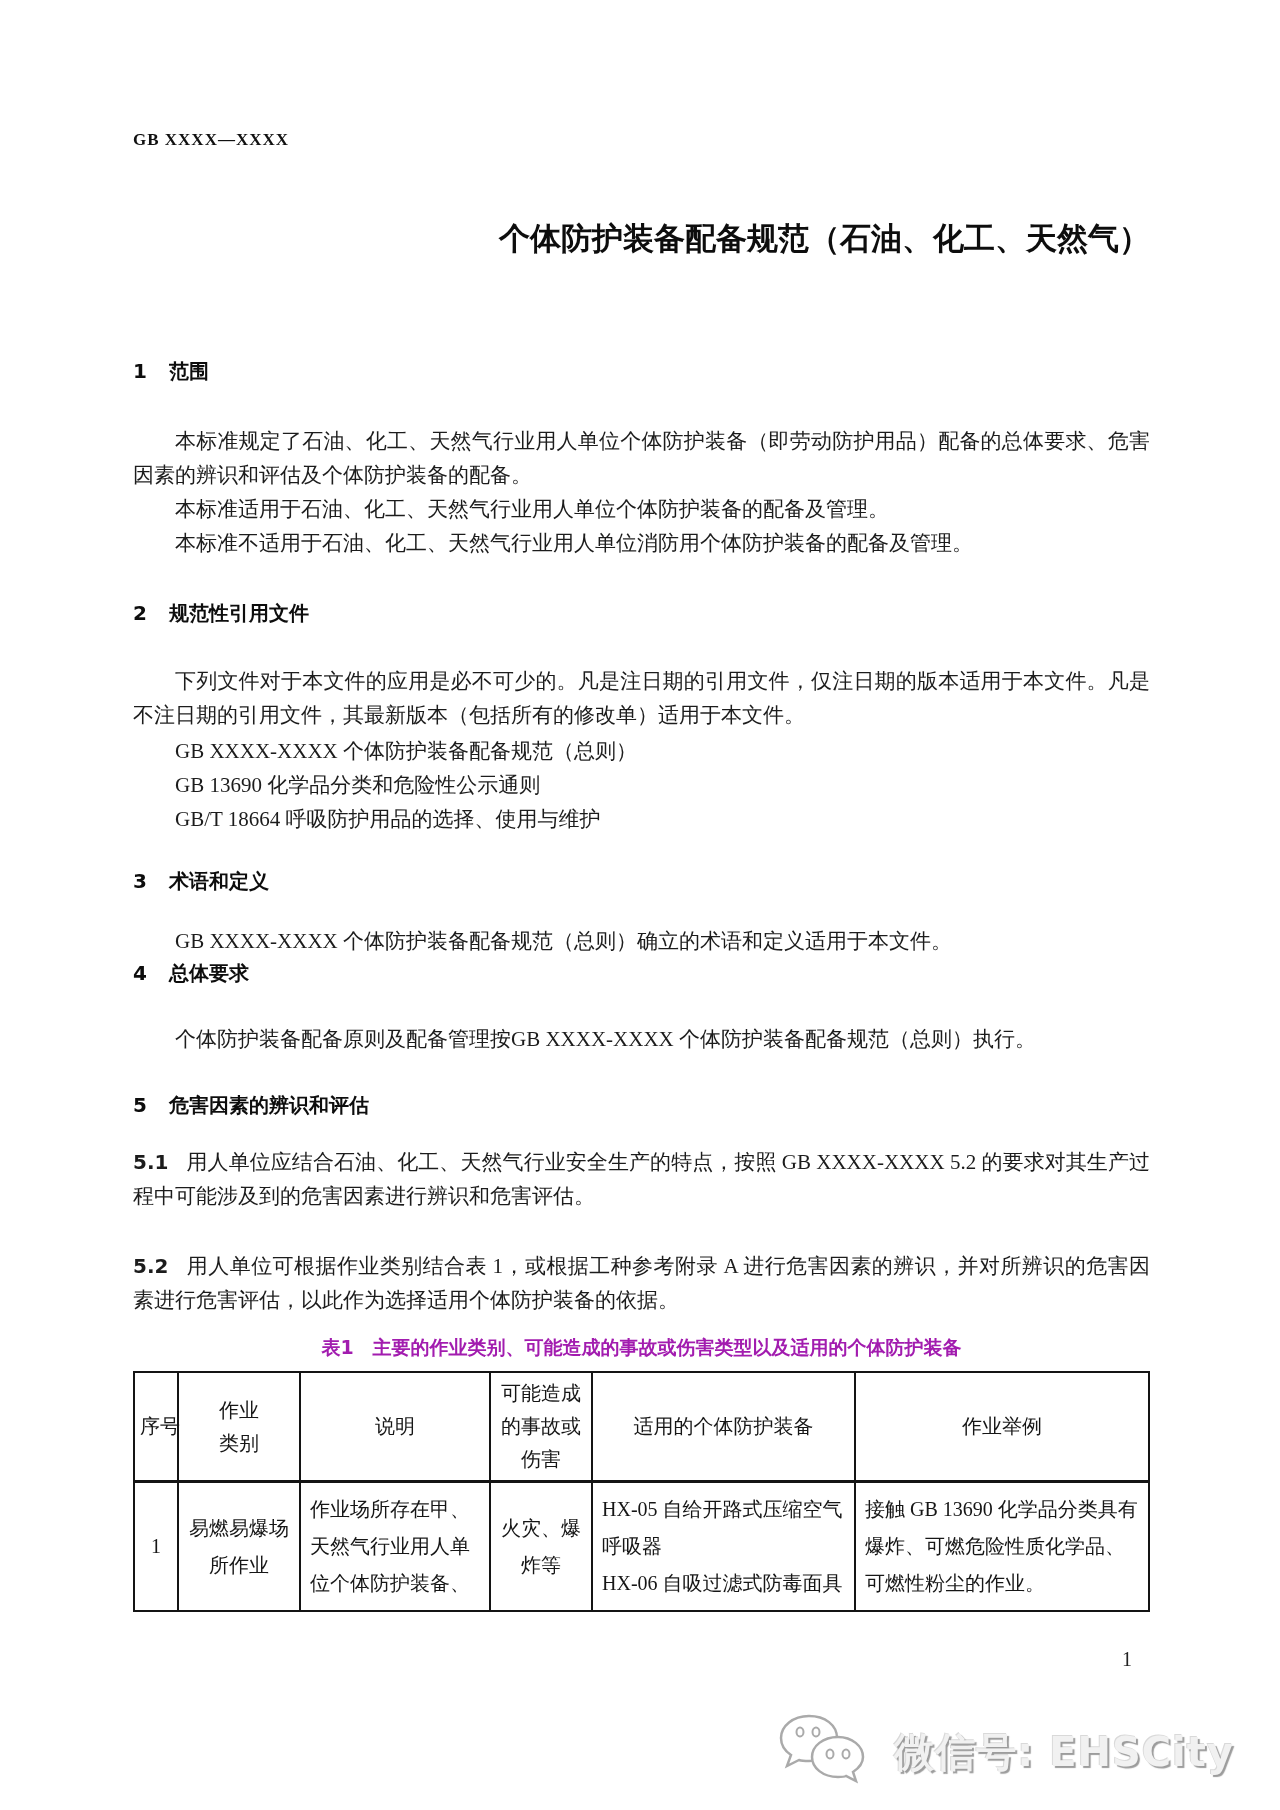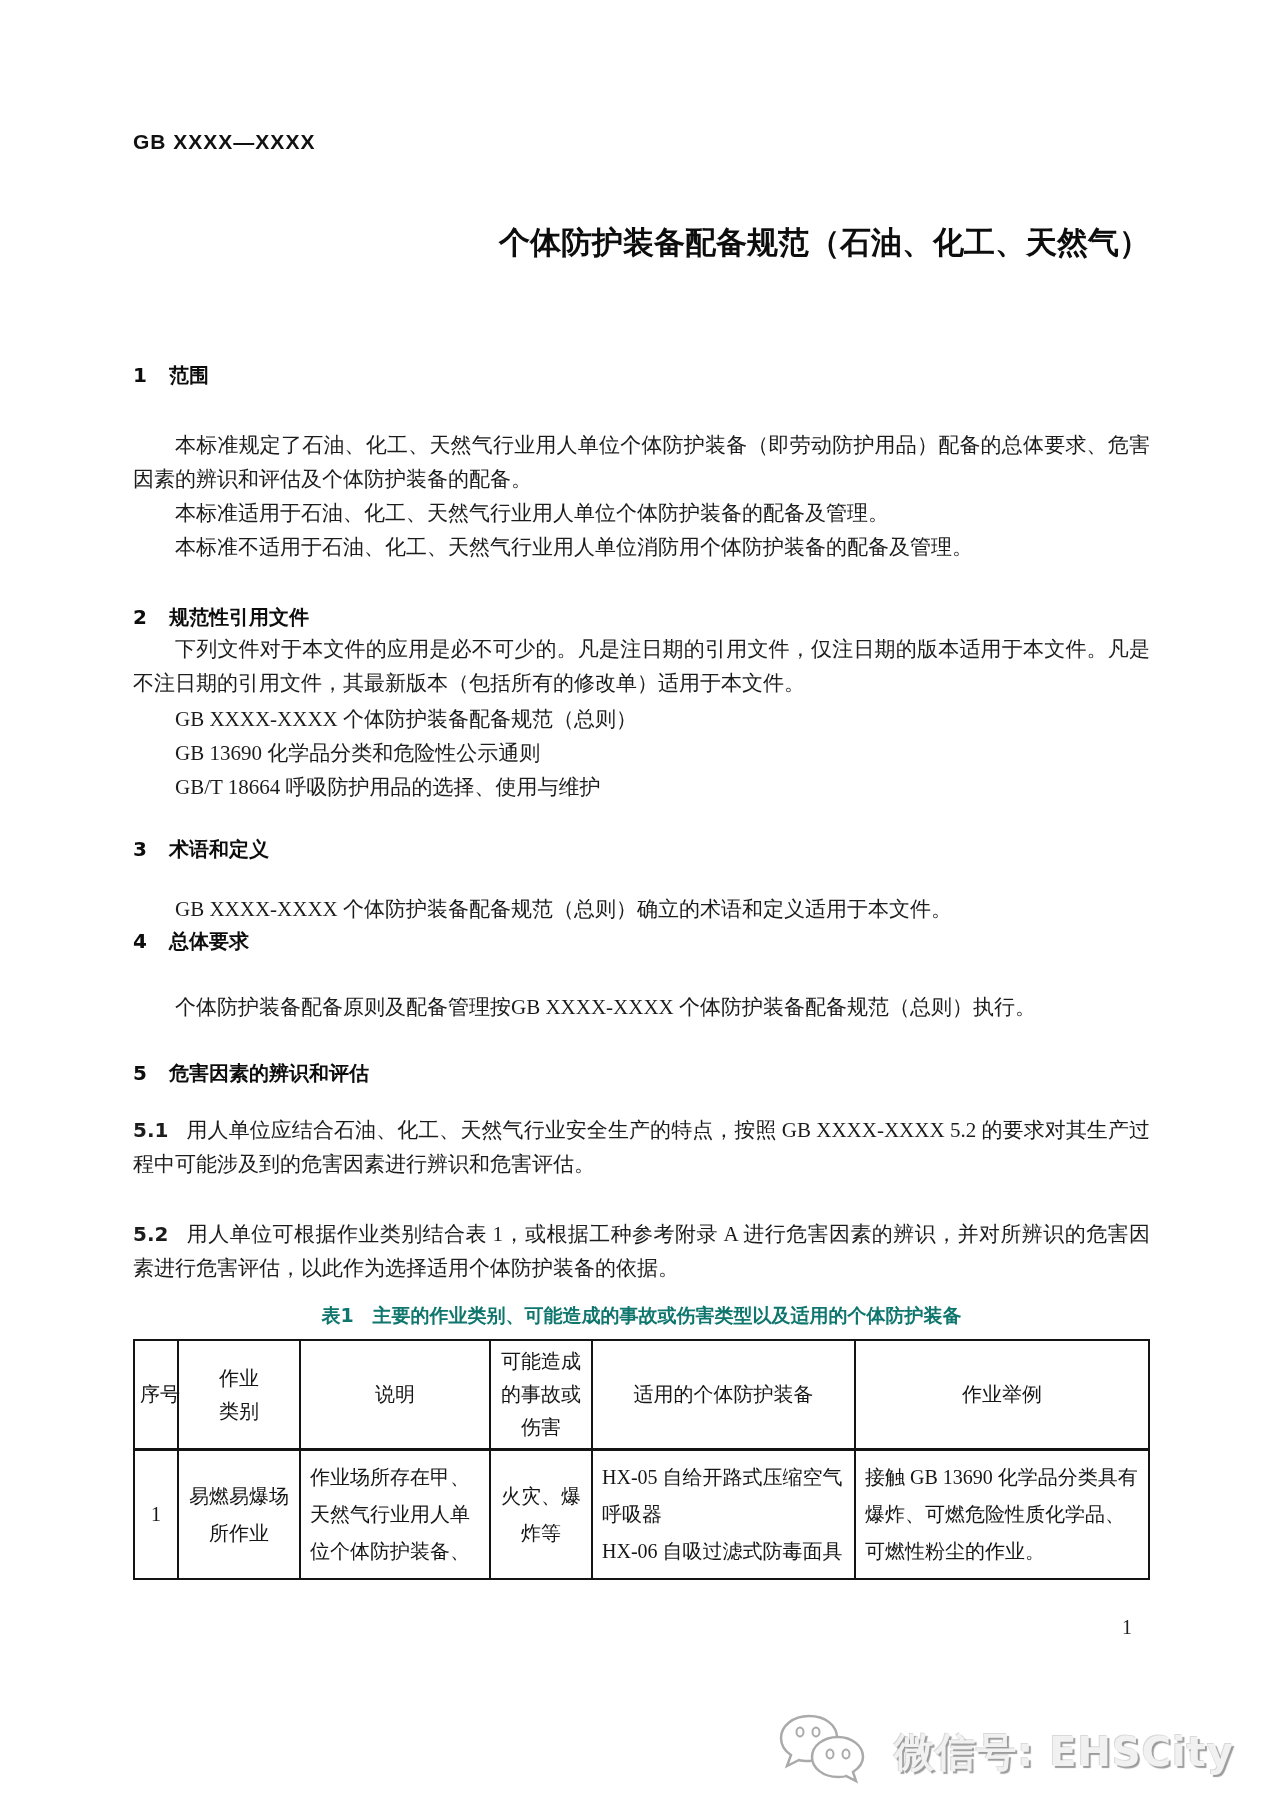--- a/index.html
+++ b/index.html
@@ -5,22 +5,22 @@
   * { margin:0; padding:0; box-sizing:border-box; }
   html,body { background:#ffffff; }
   body {
     width:1280px; height:1810px; position:relative; overflow:hidden;
     font-family:"Liberation Serif","DejaVu Serif",serif;
     color:#1c1c1c;
   }
   .page { padding:130px 130px 0 133px; }
 
   .doc-code {
-    font-family:Liberation Sans, sans-serif;
-    font-weight:bold; font-size:21px; letter-spacing:1px; color:#111;
+    font-family:Liberation Serif, serif;
+    font-weight:bold; font-size:17px; letter-spacing:1px; color:#111;
   }
   .doc-title {
     margin-top:66px; text-align:right;
     font-family:"DejaVu Sans","Liberation Sans",sans-serif;
     font-weight:bold; font-size:31px; line-height:44px; color:#0d0d0d;
   }
 
   .sec-heading {
     font-family:"DejaVu Sans","Liberation Sans",sans-serif;
     font-weight:bold; font-size:20px; line-height:30px; color:#0d0d0d;
@@ -32,34 +32,34 @@
 
   .clause { font-size:21px; line-height:34px; text-align:justify; }
   .clause .cnum {
     font-family:"DejaVu Sans","Liberation Sans",sans-serif;
     font-weight:bold; margin-right:0.9em; font-size:20px;
   }
 
   .m-h1 { margin-top:96px; }
   .m-p1 { margin-top:38px; }
   .m-h2 { margin-top:38px; }
-  .m-p2 { }
+  .m-p2 { margin-top:36px; }
   .m-refs { margin-top:2px; }
   .m-h3 { margin-top:30px; }
   .m-p3 { margin-top:28px; }
   .m-h4 { }
   .m-p4 { margin-top:34px; }
   .m-h5 { margin-top:34px; }
   .m-c51 { margin-top:25px; }
   .m-c52 { margin-top:36px; }
 
   .tbl-caption {
     margin-top:16px; text-align:center;
     font-family:"DejaVu Sans","Liberation Sans",sans-serif;
-    font-weight:bold; font-size:19px; line-height:28px; color:#0f766e;
+    font-weight:bold; font-size:19px; line-height:28px; color:#a21caf;
   }
   table.t1 {
     margin-top:10px; width:100%; border-collapse:collapse;
     font-size:20px; color:#161616; table-layout:fixed;
   }
   .t1 th, .t1 td { border:2px solid #141414; vertical-align:middle; }
   .t1 th {
     font-weight:normal; text-align:center; height:100px;
     line-height:33px; padding:4px 3px; border-bottom-width:3px;
   }

